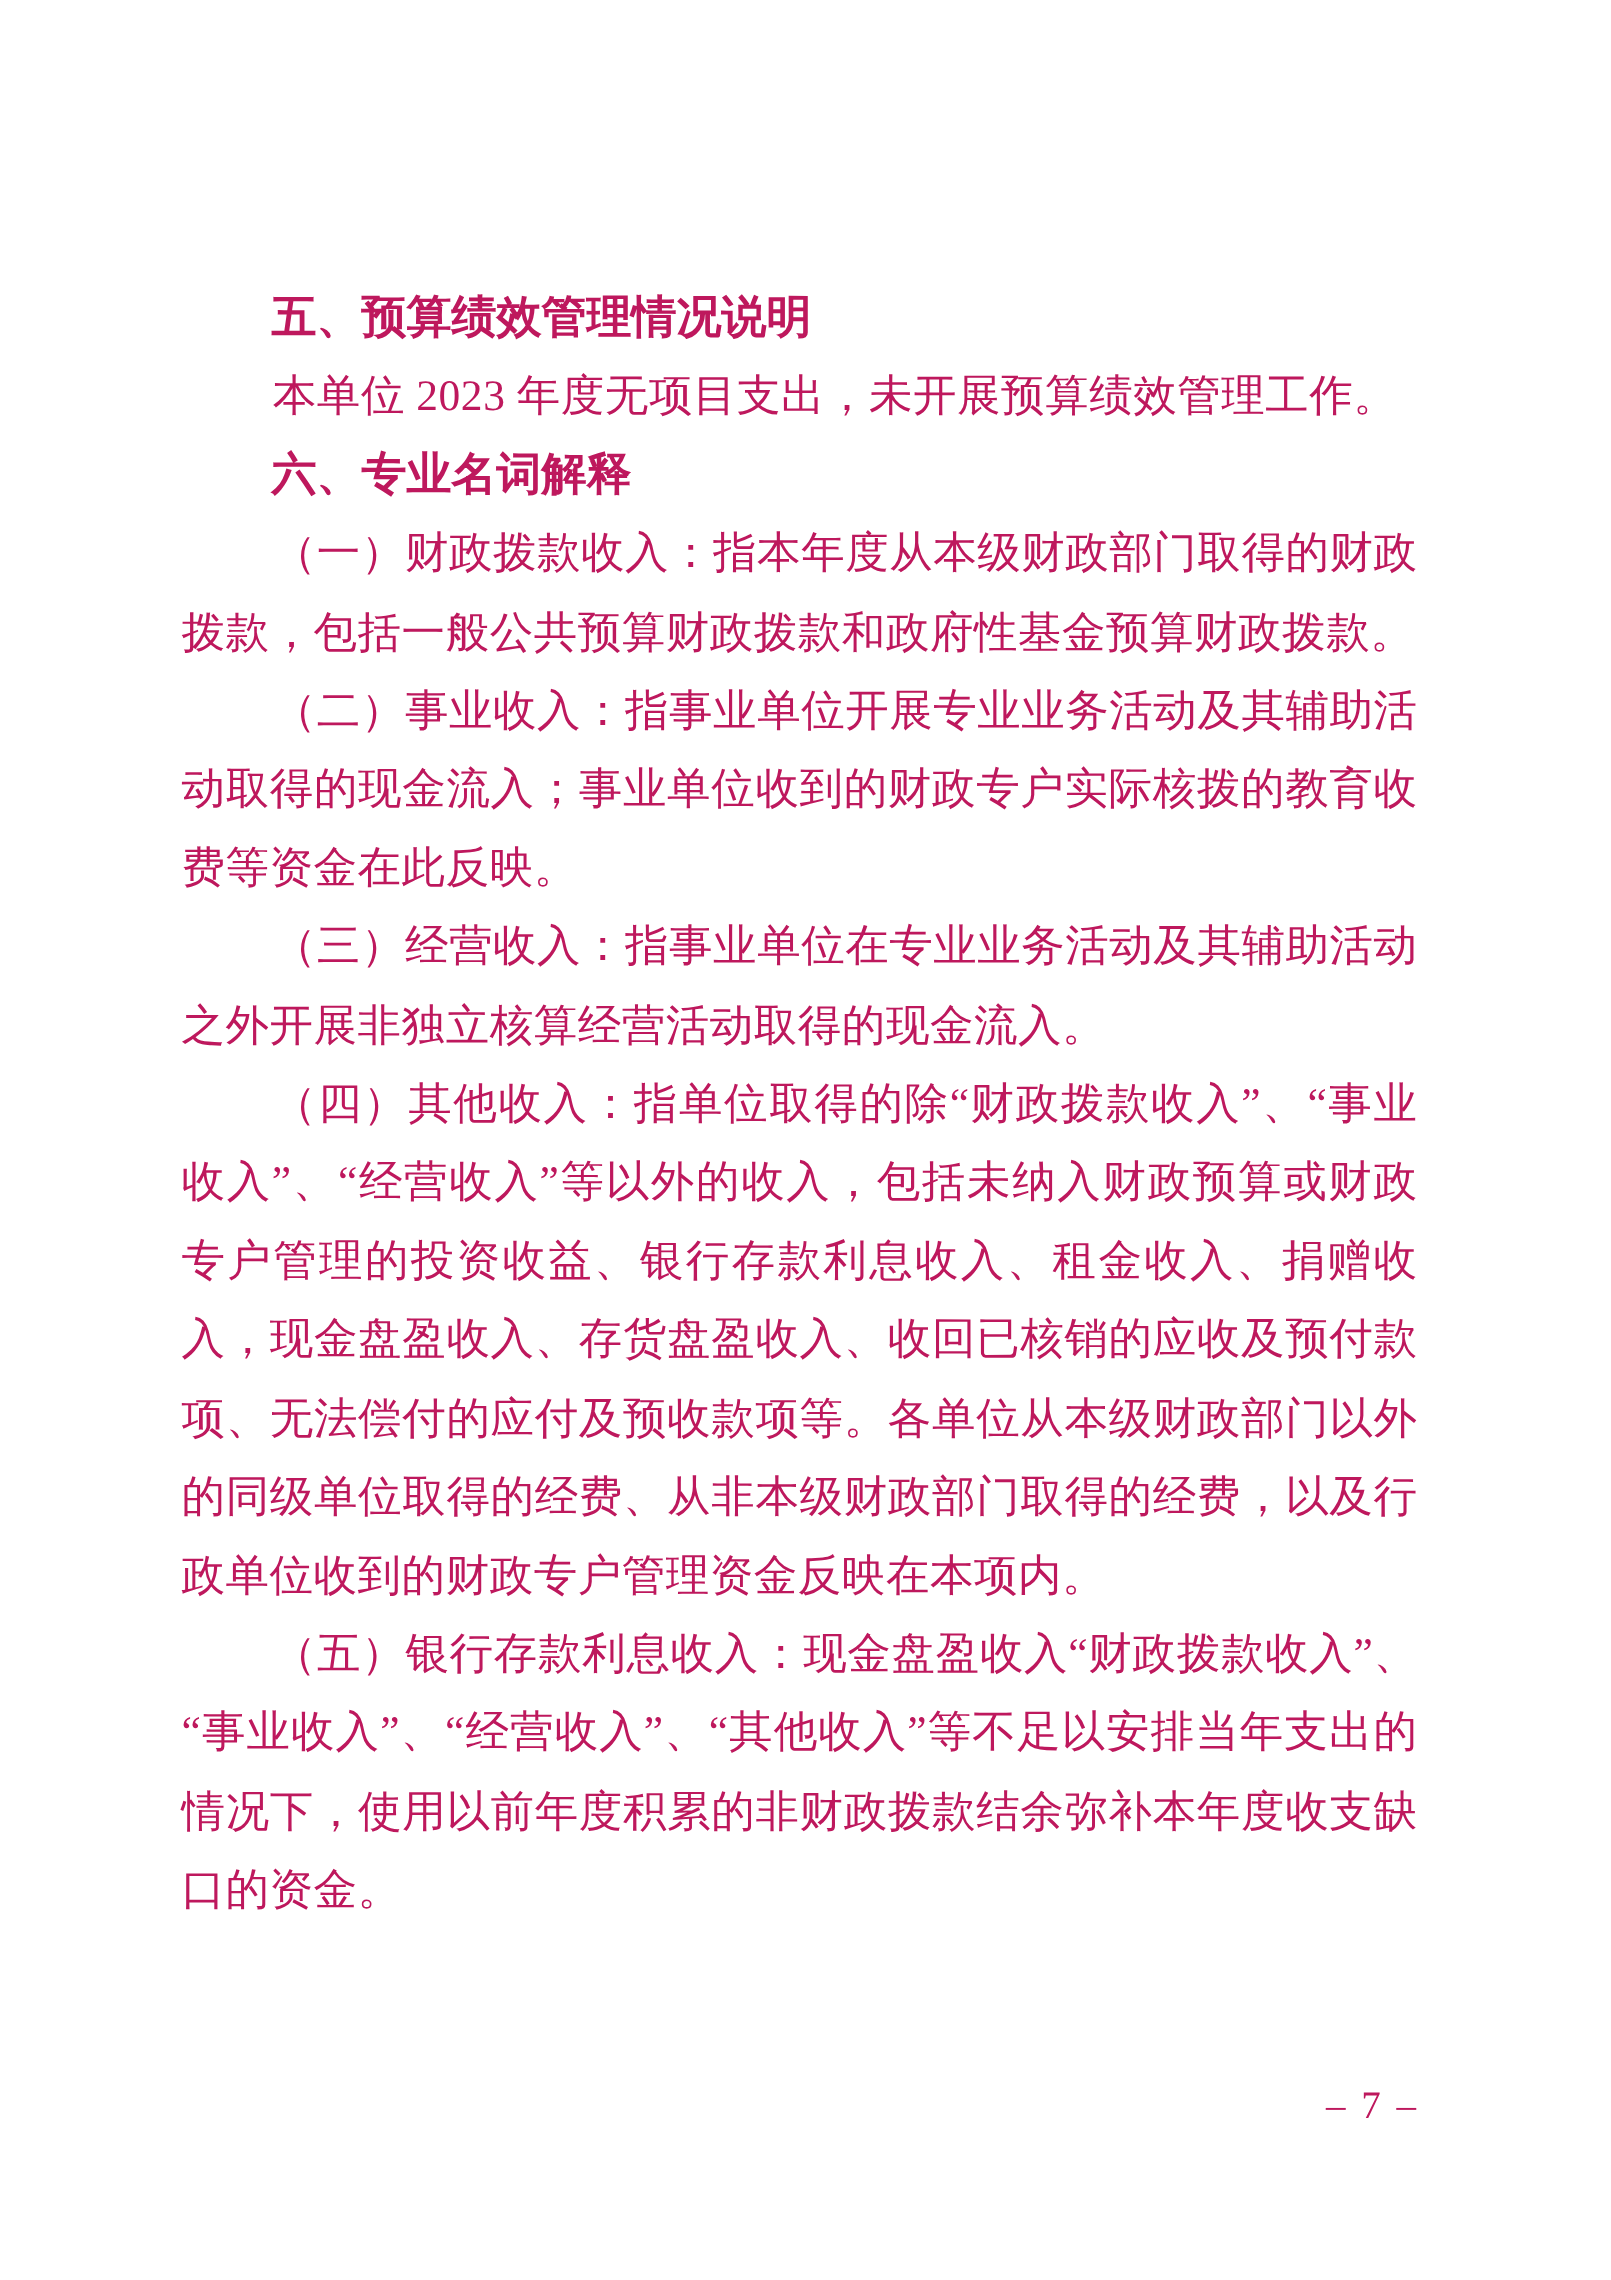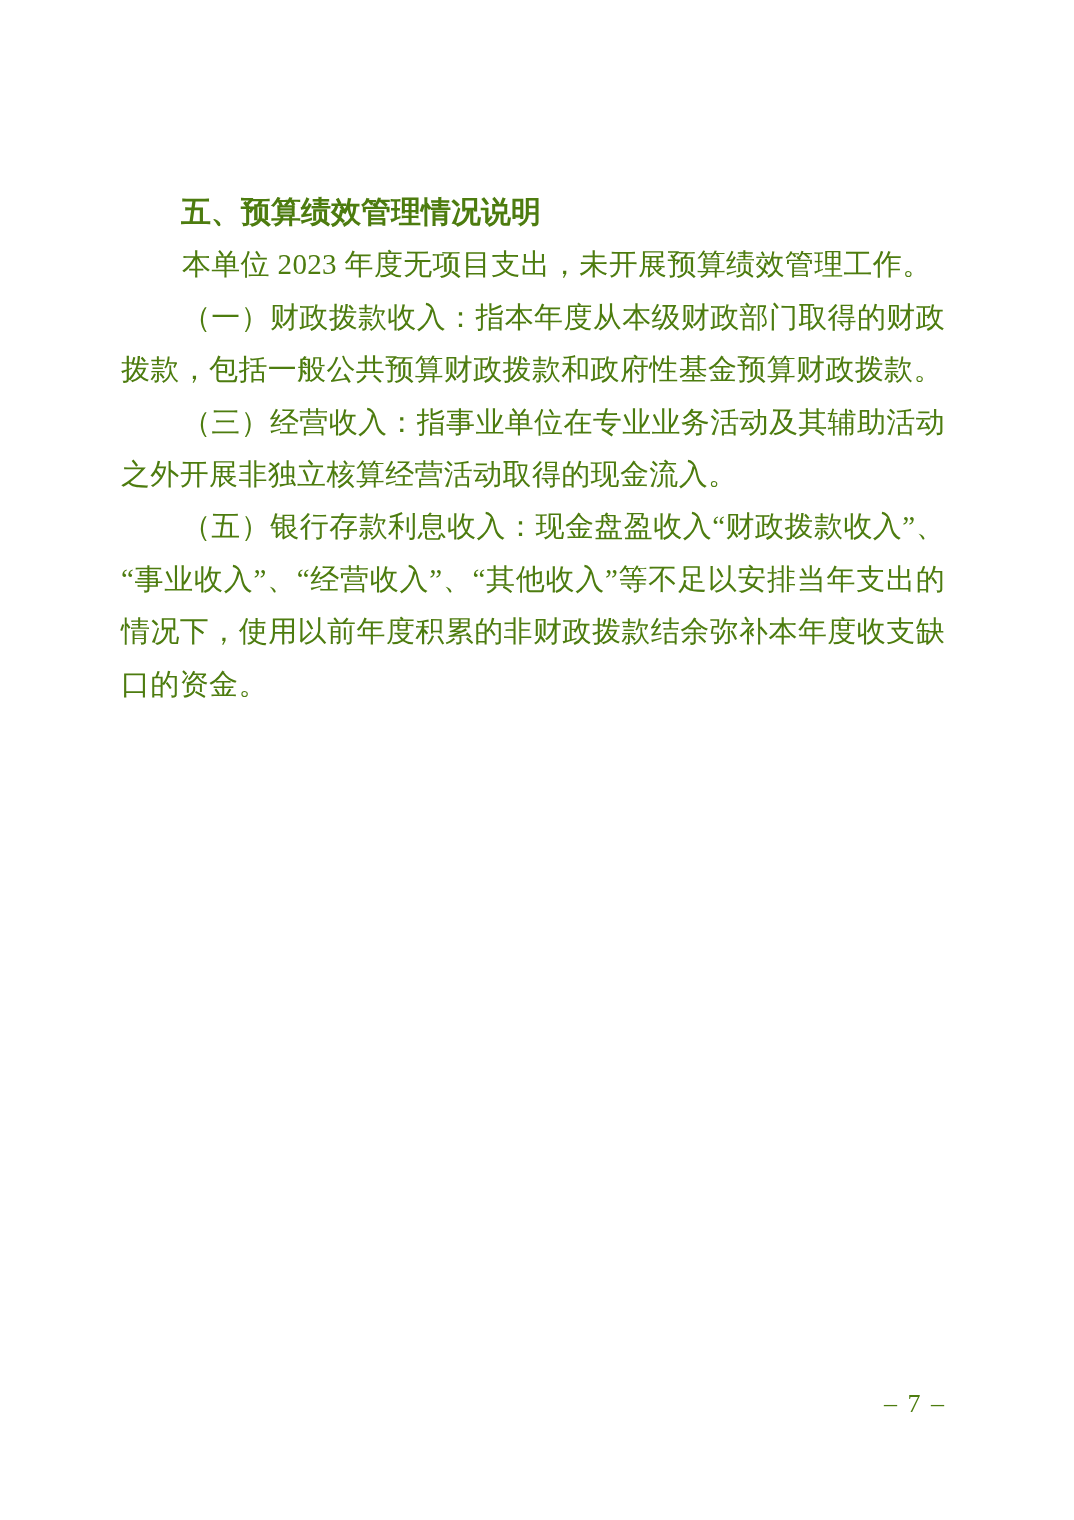--- a/index.html
+++ b/index.html
@@ -1,21 +1,21 @@
 <!DOCTYPE html>
 <html lang="zh"><head>
 <meta charset="utf-8">
 <style>
   html, body { margin: 0; padding: 0; background: #ffffff; }
   .page {
     position: relative;
     width: 1074px;
     height: 1520px;
     background: #ffffff;
-    color: #4d7c0f;
+    color: #be185d;
     overflow: hidden;
     font-family: "Liberation Serif", "DejaVu Serif", serif;
   }
   .doc {
     position: absolute;
     left: 121px;
     top: 186px;
     width: 824px;
     font-size: 29px;
     line-height: 52.4px;
@@ -55,26 +55,29 @@
 </head>
 <body>
 
 <div class="page">
   <main class="doc">
 
     <h2 class="heading">五、预算绩效管理情况说明</h2>
 
     <p class="para">本单位 2023 年度无项目支出，未开展预算绩效管理工作。</p>
 
+    <h2 class="heading">六、专业名词解释</h2>
 
 
     <p class="para"><b class="term">（一）财政拨款收入：</b><span>指本年度从本级财政部门取得的财政拨款，包括一般公共预算财政拨款和政府性基金预算财政拨款。</span></p>
 
+    <p class="para"><b class="term">（二）事业收入：</b><span>指事业单位开展专业业务活动及其辅助活动取得的现金流入；事业单位收到的财政专户实际核拨的教育收费等资金在此反映。</span></p>
 
     <p class="para"><b class="term">（三）经营收入：</b><span>指事业单位在专业业务活动及其辅助活动之外开展非独立核算经营活动取得的现金流入。</span></p>
 
+    <p class="para"><b class="term">（四）其他收入：</b><span>指单位取得的除“财政拨款收入”、“事业收入”、“经营收入”等以外的收入，包括未纳入财政预算或财政专户管理的投资收益、银行存款利息收入、租金收入、捐赠收入，现金盘盈收入、存货盘盈收入、收回已核销的应收及预付款项、无法偿付的应付及预收款项等。各单位从本级财政部门以外的同级单位取得的经费、从非本级财政部门取得的经费，以及行政单位收到的财政专户管理资金反映在本项内。</span></p>
 
     <p class="para"><b class="term">（五）银行存款利息收入：</b><span>现金盘盈收入“财政拨款收入”、“事业收入”、“经营收入”、“其他收入”等不足以安排当年支出的情况下，使用以前年度积累的非财政拨款结余弥补本年度收支缺口的资金。</span></p>
 
   </main>
 
   <div class="pagenum">– 7 –</div>
 </div>
 
 </body></html>

